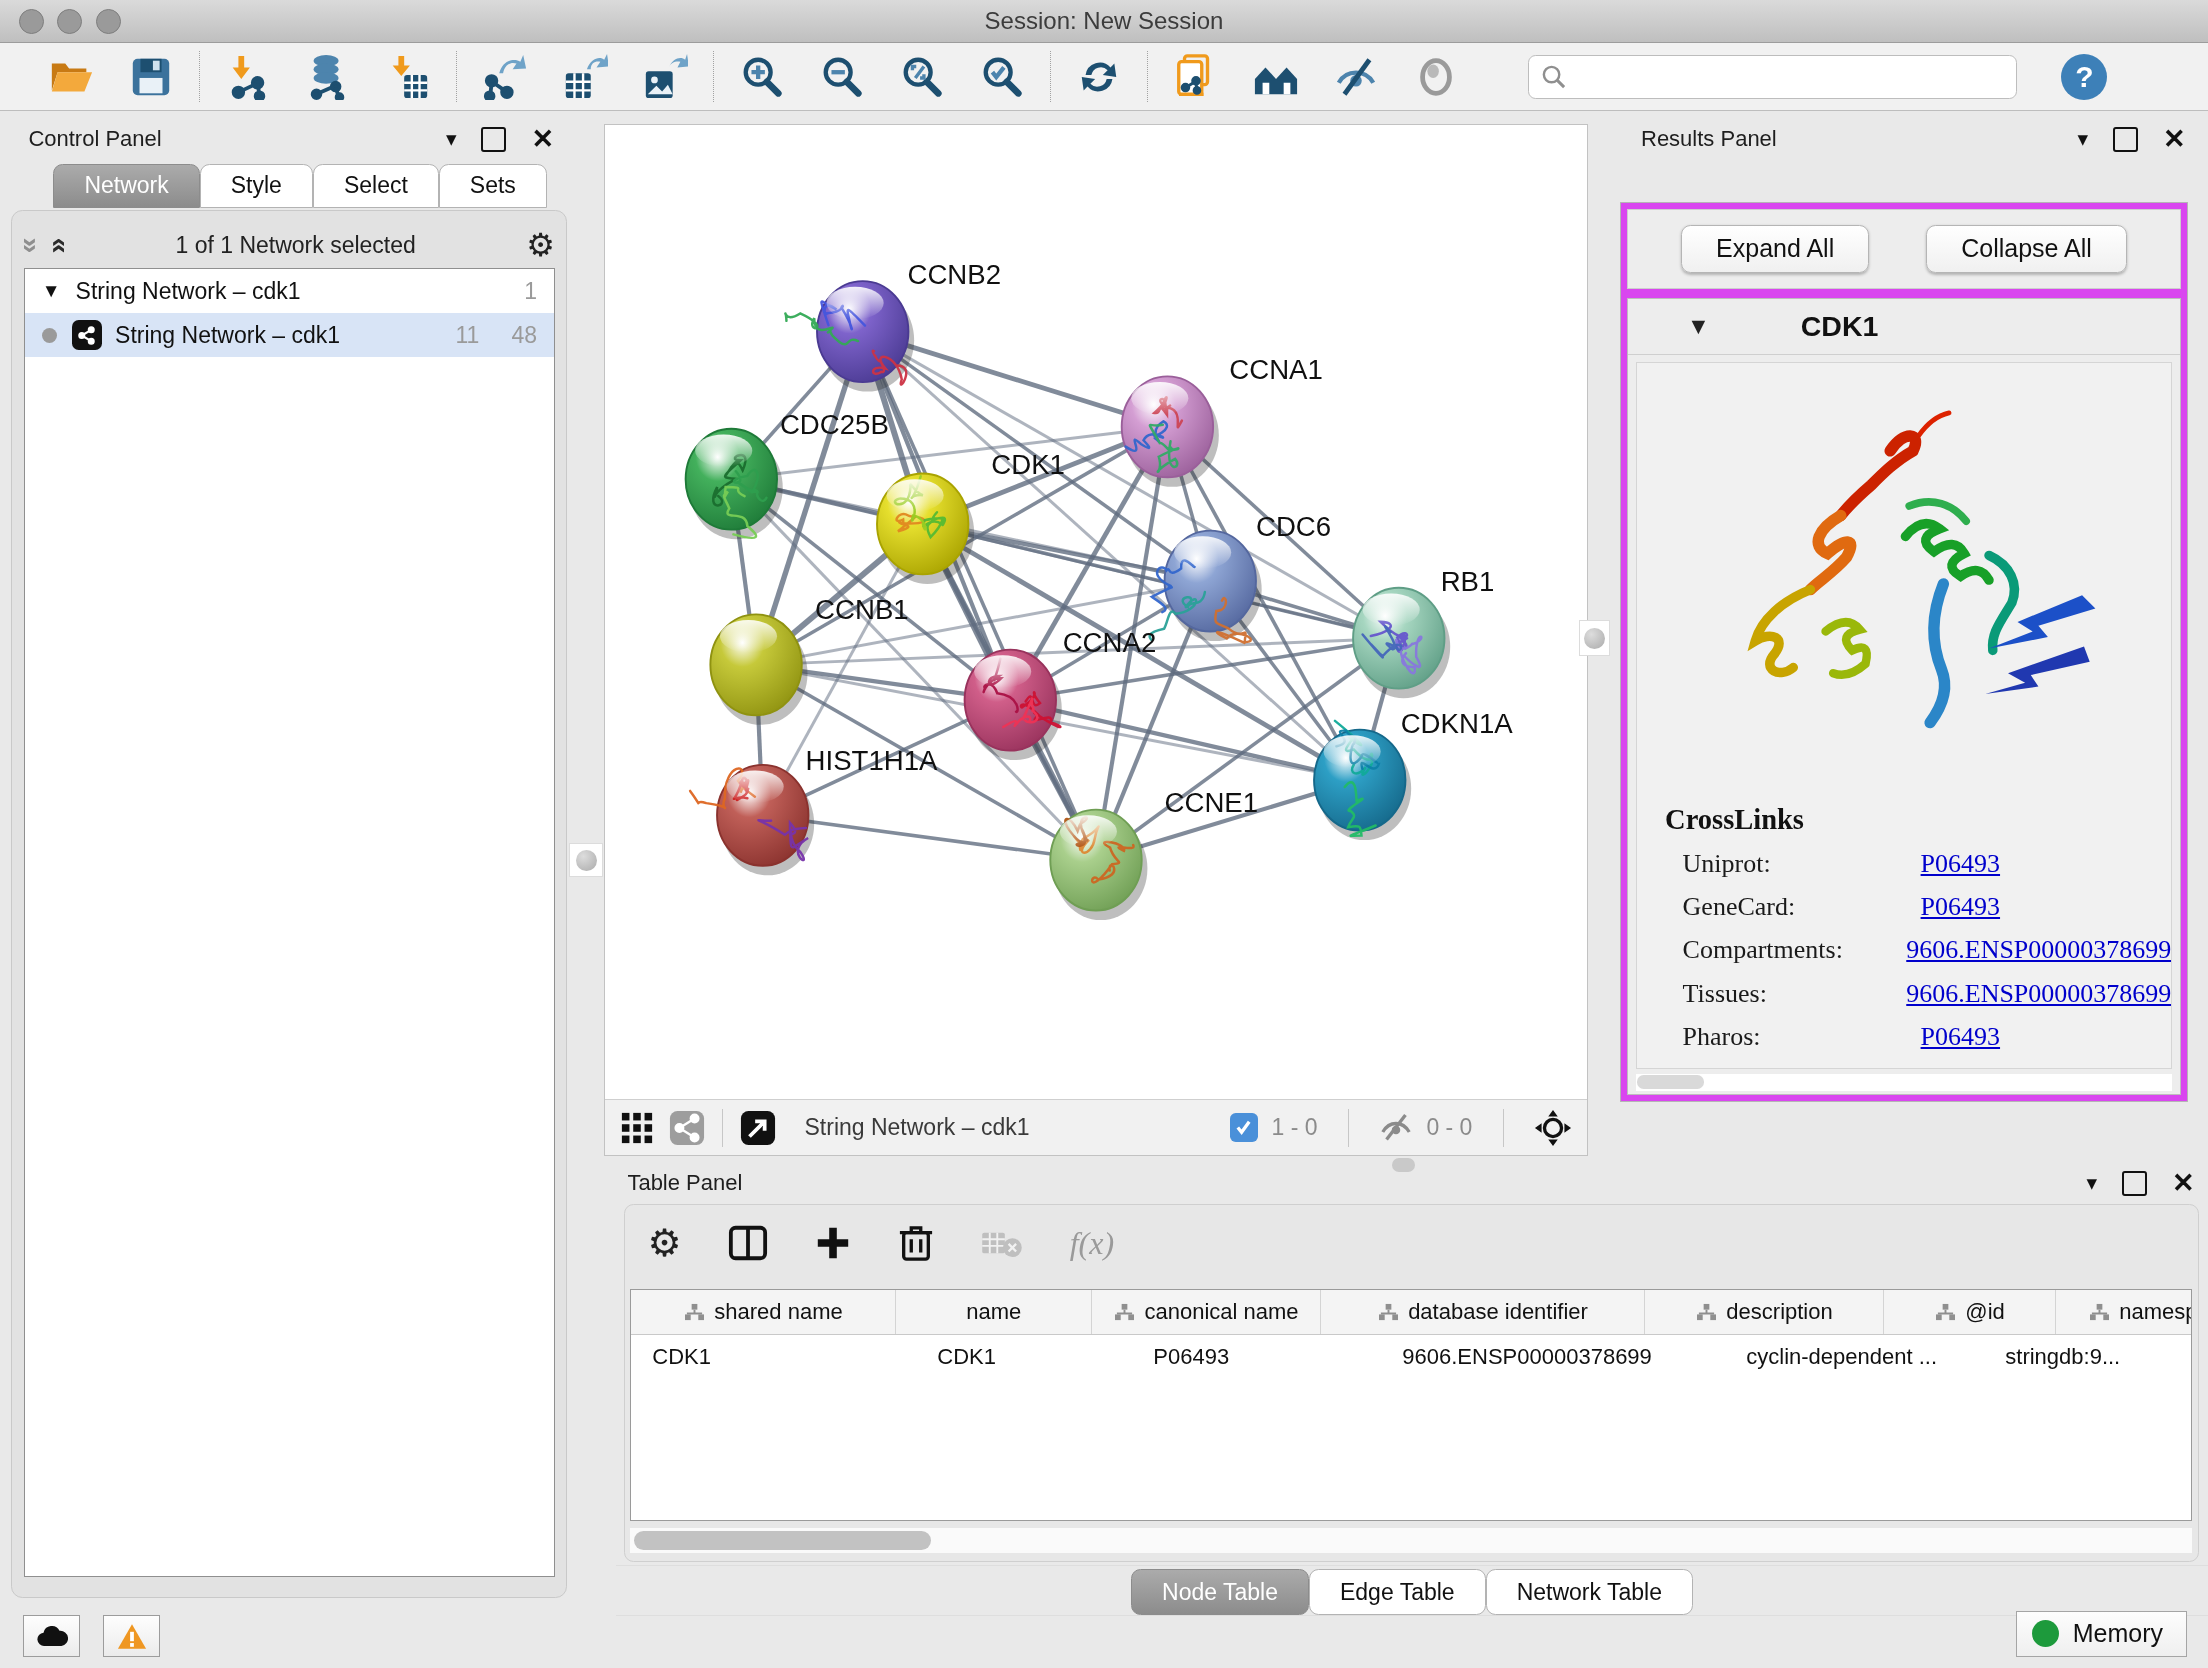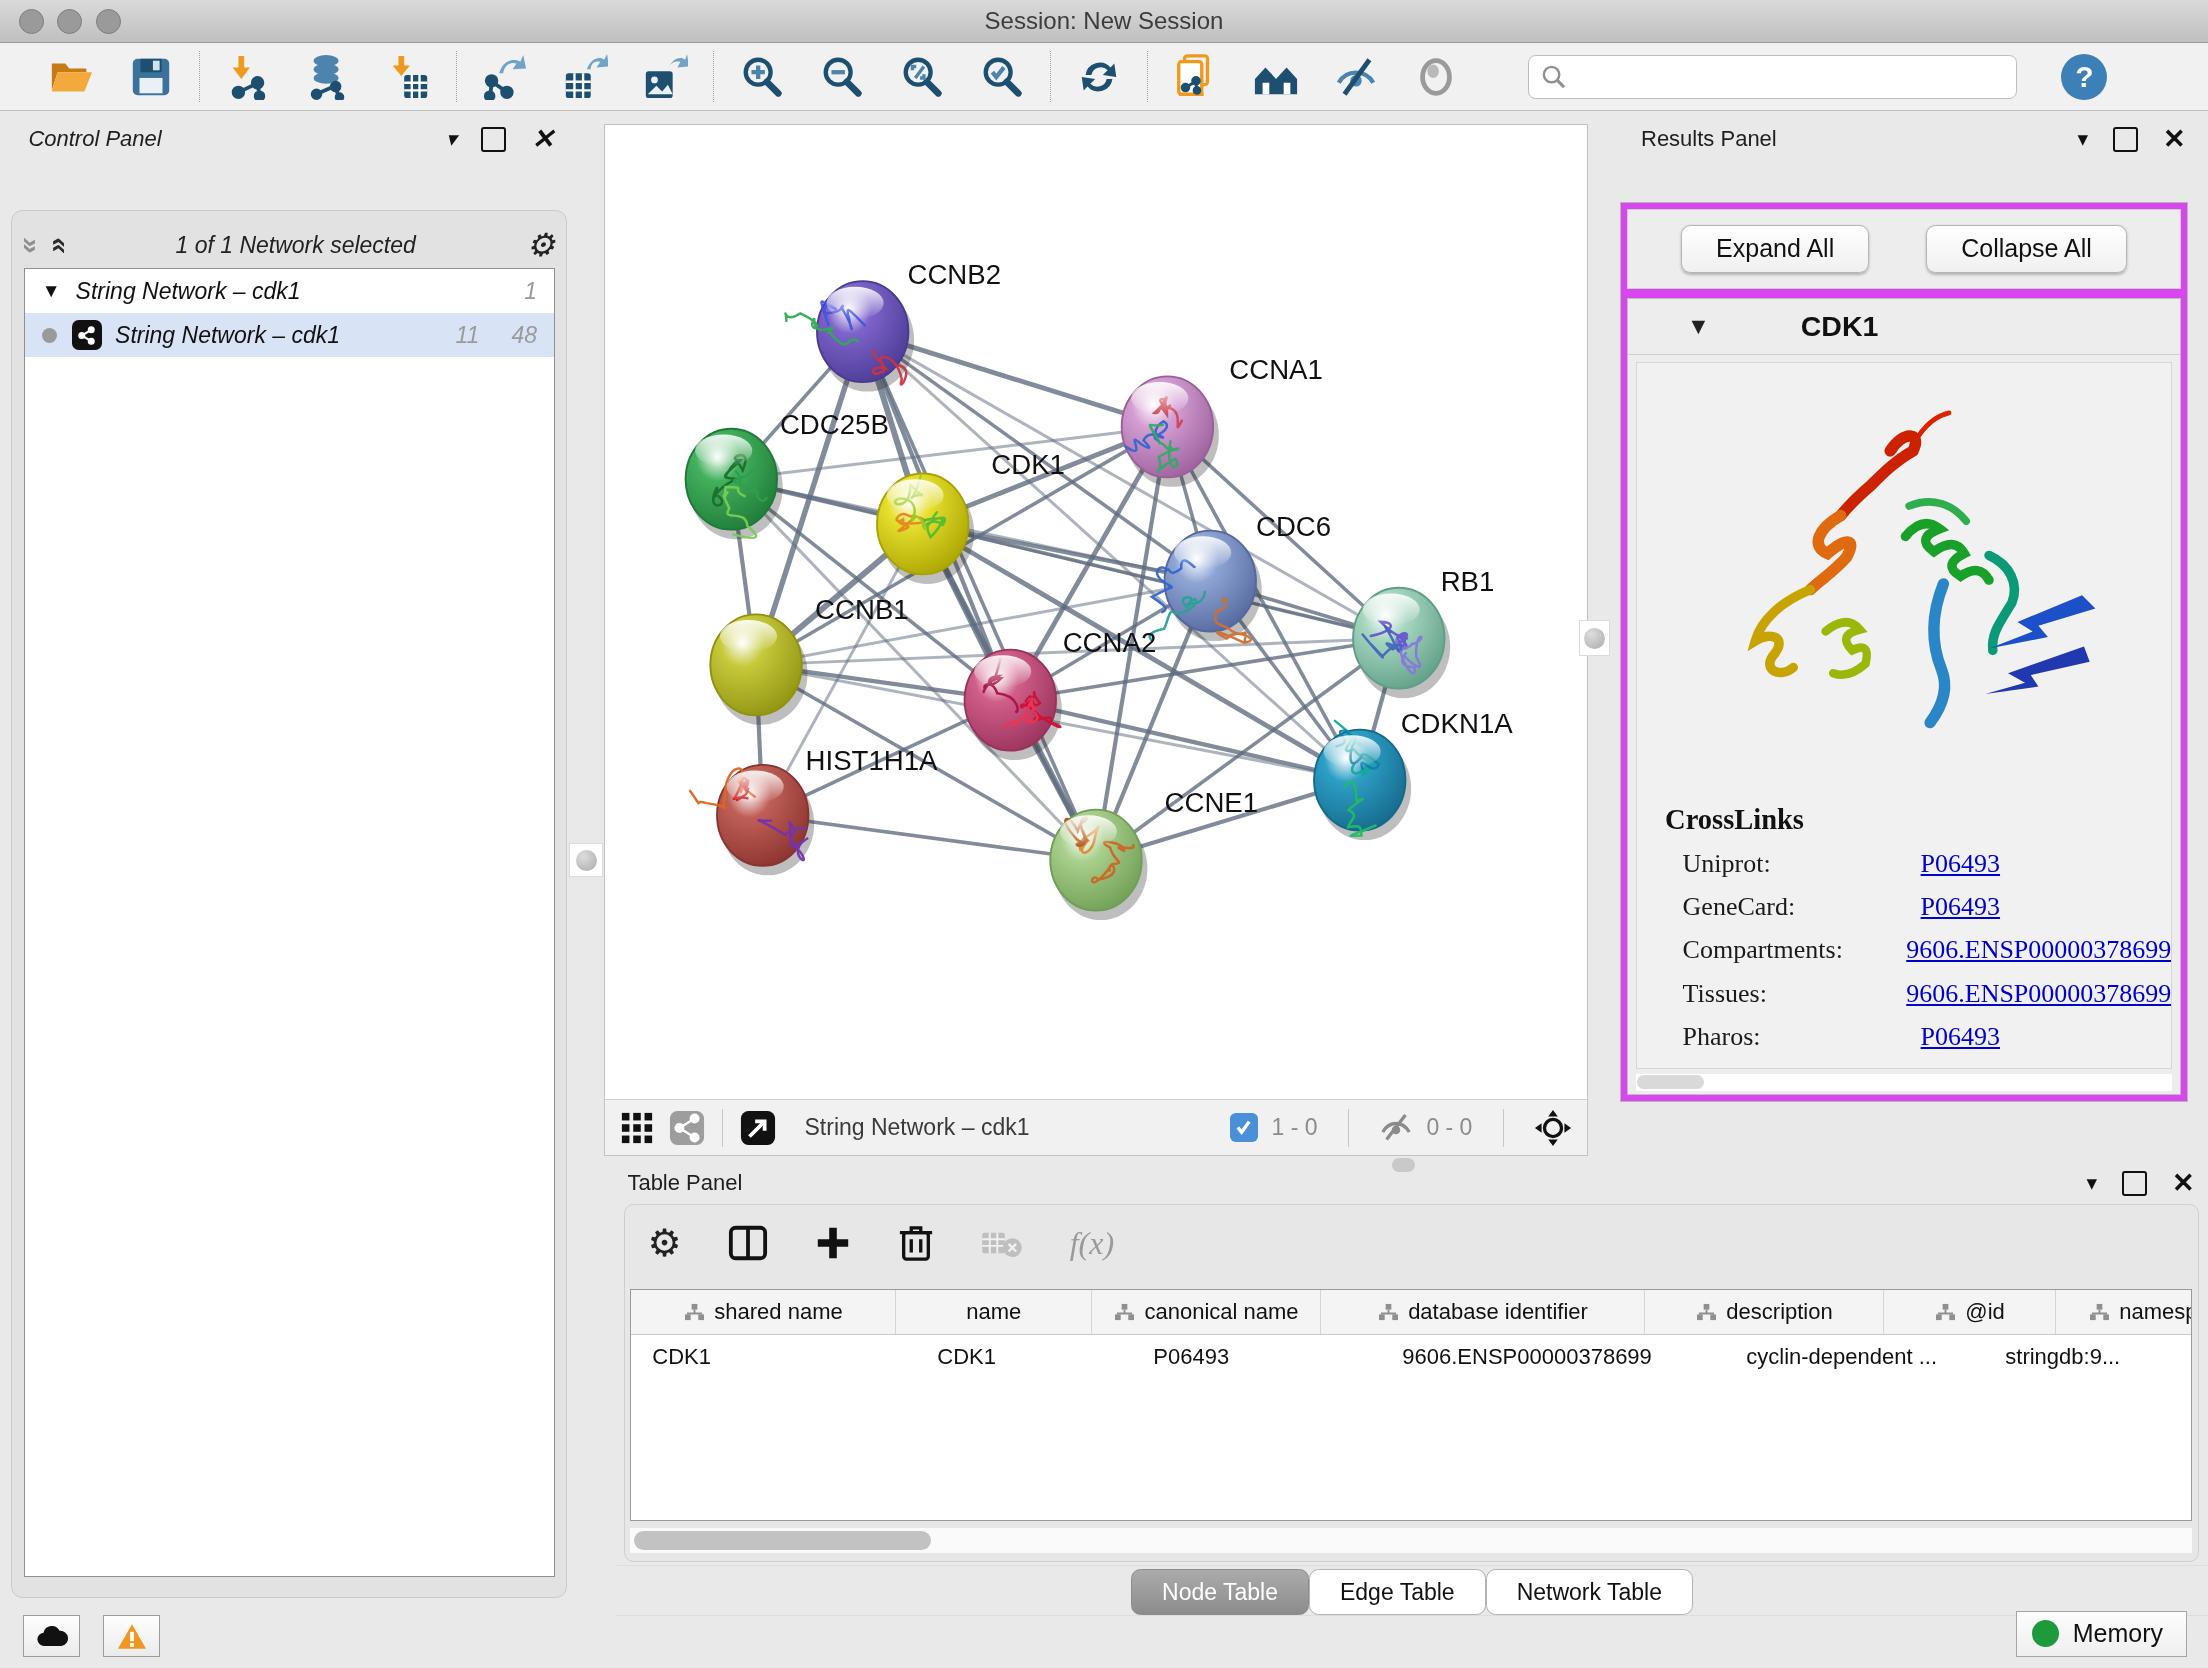--- a/index.html
+++ b/index.html
@@ -27,21 +27,21 @@
   
   .panel-head{display:flex;align-items:center;font-size:22px;color:#1e1e1e;height:34px;}
   .ph-controls{margin-left:auto;display:flex;align-items:center;gap:25px;padding-right:13.3px;}
   .ph-tri{font-size:21px;color:#111;}
   .ph-max{width:21px;height:21px;border:2.9px solid #111;border-radius:2.9px;}
   .ph-close{font-size:27px;font-weight:bold;color:#111;line-height:21px;}
   .tab{height:42px;padding:0 30px;font-size:23px;background:#fff;border:1px solid #b3b3b3;
     border-radius:9.5px 9.5px 0 0;display:flex;align-items:center;color:#111;}
   .tab.sel{background:linear-gradient(#ababab,#8c8c8c);color:#fff;border-color:#8c8c8c;}
   
-  .cp{position:absolute;left:11.4px;top:122px;width:556px;height:1476px;font-style:italic;}
+  .cp{position:absolute;left:11.4px;top:122px;width:556px;height:1476px;}
   .cp-tabs{display:flex;margin:7.6px 0 0 42px;}
   .cp-body{position:absolute;left:0;right:0;top:88px;bottom:0;background:#e2e2e2;
     border:1px solid #c9c9c9;border-radius:11.4px;padding:11.4px;}
   .cp-listhead{display:flex;align-items:center;height:46px;font-size:23px;color:#222;}
   .chev{display:inline-block;font-size:28.5px;font-weight:bold;}
   .chev.down{transform:rotate(90deg);color:#8f8f8f;}
   .chev.up{transform:rotate(-90deg);color:#2b2b2b;margin-left:9.5px;}
   .cp-listhead .summary{flex:1;text-align:center;}
   .gear-glyph{font-size:32px;color:#222;line-height:32px;}
   .cp-list{background:#fff;border:1px solid #8f8f8f;height:calc(100% - 57px);overflow:hidden;}
@@ -273,20 +273,26 @@
 
   <div class="cp">
     <div class="panel-head">
       <span style="padding-left:17px;">Control Panel</span>
       <span class="ph-controls">
         <span class="ph-tri">▾</span>
         <span class="ph-max"></span>
         <span class="ph-close">✕</span>
       </span>
     </div>
+    <div class="cp-tabs">
+      <div class="tab sel">Network</div>
+      <div class="tab">Style</div>
+      <div class="tab">Select</div>
+      <div class="tab">Sets</div>
+    </div>
     <div class="cp-body">
       <div class="cp-listhead">
         <span class="chev down">»</span>
         <span class="chev up">»</span>
         <span class="summary">1 of 1 Network selected</span>
         <span class="gear-glyph">⚙</span>
       </div>
       <div class="cp-list">
         <div class="tree-row">
           <span style="font-size:19px;margin-right:15px;">▼</span>

